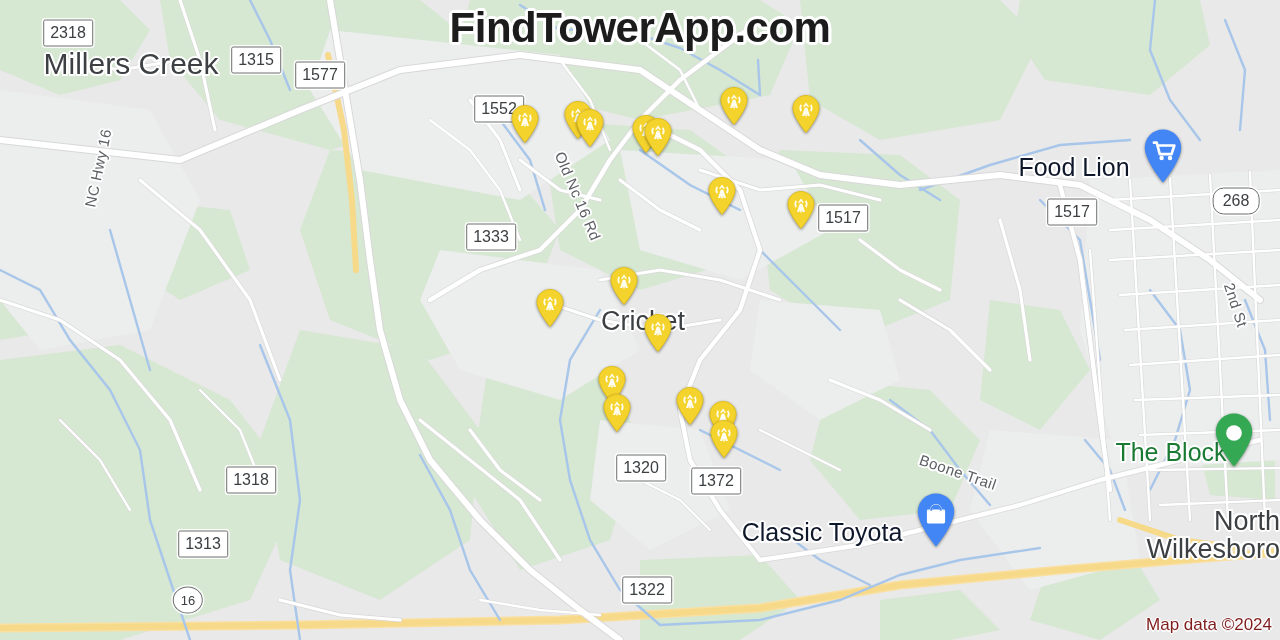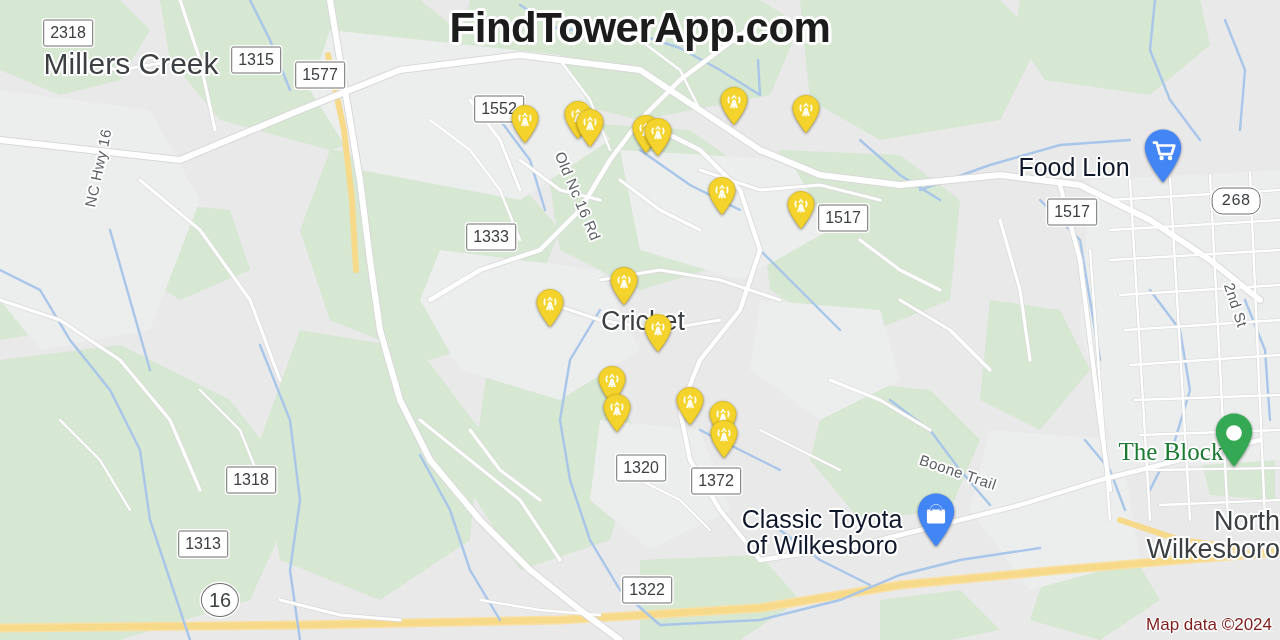--- a/index.html
+++ b/index.html
@@ -66,22 +66,21 @@
     box-shadow: 0 0 0 1.5px rgba(255,255,255,.9);
     pointer-events: none;
   }
   .shield.oval {
     border-radius: 11px;
     padding: 4px 9px 5px;
   }
   .shield.circle {
     border-radius: 50%;
     padding: 6px 7px;
-    font-size: 20px;
-    margin-left: 32px;
+    font-size: 13px;
   }
 
   
   .marker {
     position: absolute;
     transform: translate(-50%, -100%);
     pointer-events: auto;
     line-height: 0;
     filter: drop-shadow(0 1px 1.5px rgba(0,0,0,.45));
   }
@@ -327,21 +326,21 @@
   </svg>
 
   <div id="shield-layer">
       <div class="shield" style="left: 68px; top: 33px;">2318</div>
       <div class="shield" style="left: 256px; top: 60px;">1315</div>
       <div class="shield" style="left: 320px; top: 75px;">1577</div>
       <div class="shield" style="left: 499px; top: 109px;">1552</div>
       <div class="shield" style="left: 491px; top: 237px;">1333</div>
       <div class="shield" style="left: 843px; top: 218px;">1517</div>
       <div class="shield" style="left: 1072px; top: 212px;">1517</div>
-      <div class="shield oval" style="left: 1236px; top: 201px; font-family: Liberation Mono, monospace;">268</div>
+      <div class="shield oval" style="left: 1236px; top: 201px;">268</div>
       <div class="shield" style="left: 251px; top: 480px;">1318</div>
       <div class="shield" style="left: 641px; top: 468px;">1320</div>
       <div class="shield" style="left: 716px; top: 481px;">1372</div>
       <div class="shield" style="left: 203px; top: 544px;">1313</div>
       <div class="shield" style="left: 647px; top: 590px;">1322</div>
       <div class="shield circle" style="left: 188px; top: 600px;">16</div>
     </div>
 
   <div id="road-label-layer">
       <div class="lbl lbl-road" style="left: 98px; top: 168px; transform: translate(-50%, -50%) rotate(-78deg);">NC Hwy 16</div>
@@ -351,22 +350,22 @@
     </div>
 
   <div id="city-label-layer">
       <div class="lbl lbl-city big" style="left: 131px; top: 64px; white-space: nowrap; text-align: center; width: auto; line-height: 1.05;">Millers Creek</div>
       <div class="lbl lbl-city " style="left: 643px; top: 321px;">Cricket</div>
       <div class="lbl lbl-city " style="left: 1180px; top: 535px; white-space: normal; text-align: right; width: 200px; line-height: 1.05;">North Wilkesboro</div>
     </div>
 
   <div id="poi-label-layer">
       <div class="lbl lbl-poi" style="left: 1074px; top: 167px;"><span>Food Lion</span></div>
-      <div class="lbl lbl-poi" style="left: 822px; top: 532px;"><span>Classic Toyota</span><br><span>of Wilkesboro</span></div>
-      <div class="lbl lbl-poi green" style="left: 1171px; top: 452px; font-family: Liberation Serif, serif;"><span>The Block</span></div>
+      <div class="lbl lbl-poi" style="left: 822px; top: 532px;"><span>Classic Toyota</span><br></div>
+      <div class="lbl lbl-poi green" style="left: 1171px; top: 452px;"><span>The Block</span></div>
     </div>
 
   <div id="tower-marker-layer">
       <div class="marker tower" style="left: 734px; top: 126px;">
 <svg width="30" height="40" viewBox="0 0 30 40">
   <path d="M15 1.5C7.8 1.5 2 7.1 2 14c0 9 13 24.5 13 24.5S28 23 28 14C28 7.1 22.2 1.5 15 1.5z" fill="#f5d32d" stroke="#e0bf1e" stroke-width="1"></path>
   <g fill="#fffdf0">
     <path d="M15 8.6l-3.1 4.1h1.9L15 10.9l1.2 1.8h1.9z"></path>
     <path d="M13.6 13.9h2.8l2.6 8.2h-2.3l-.6-2.2h-2.2l-.6 2.2h-2.3z"></path>
     <rect x="14.2" y="13.4" width="1.6" height="9" rx="0.3"></rect>

